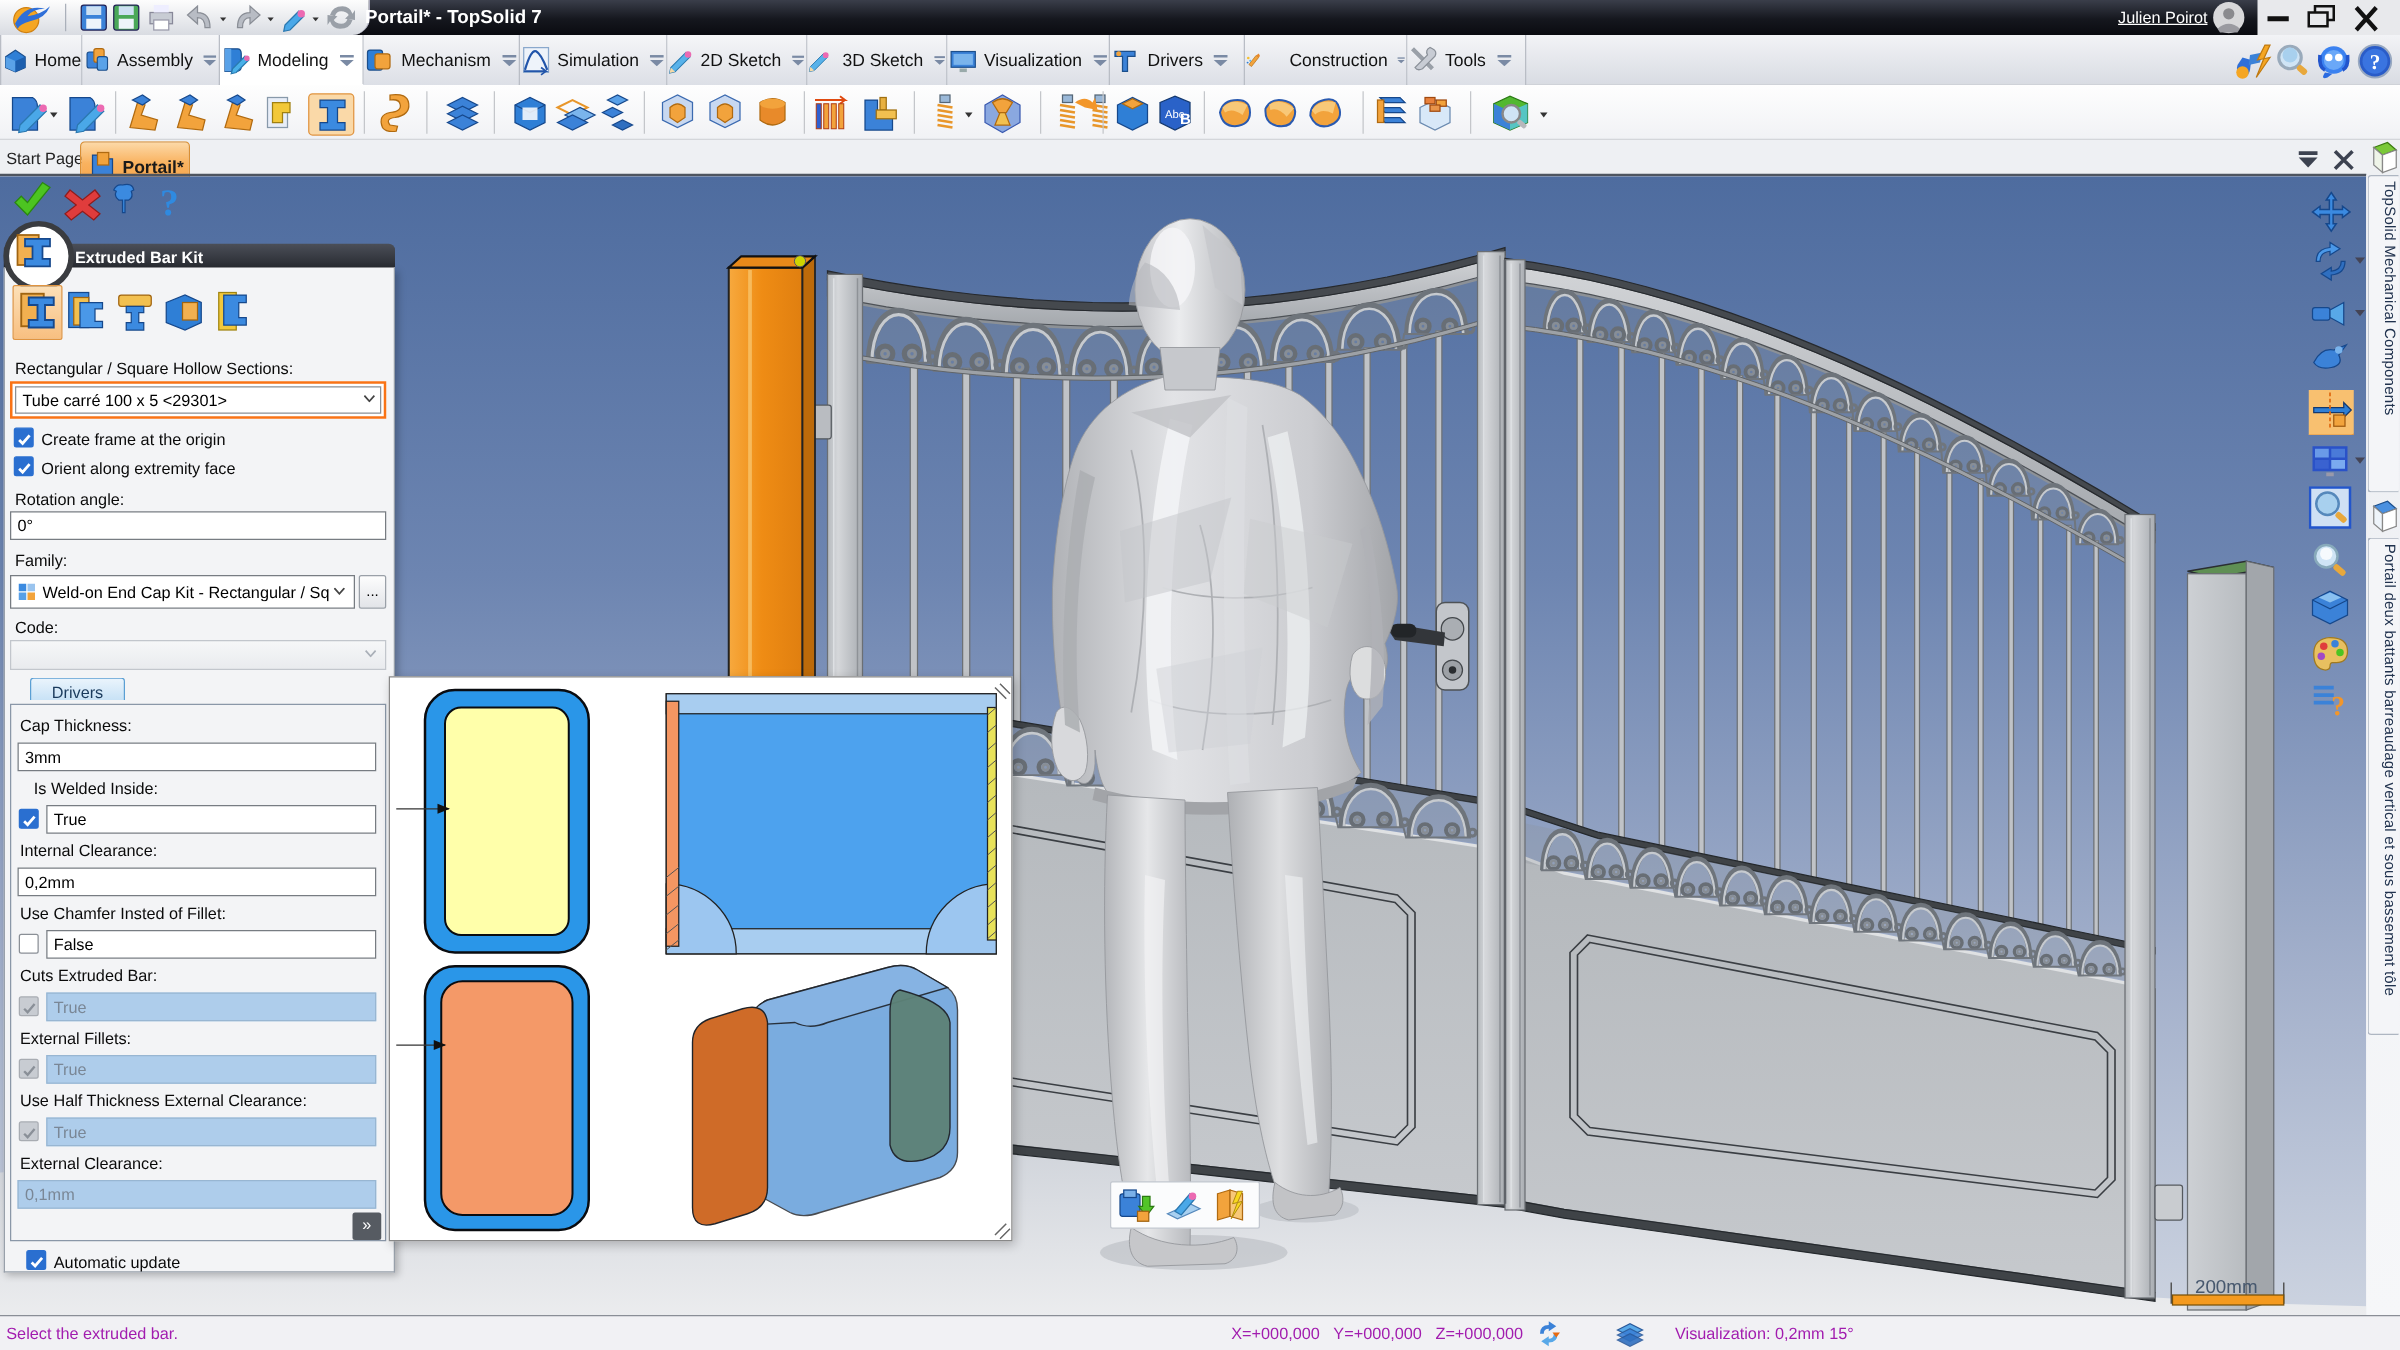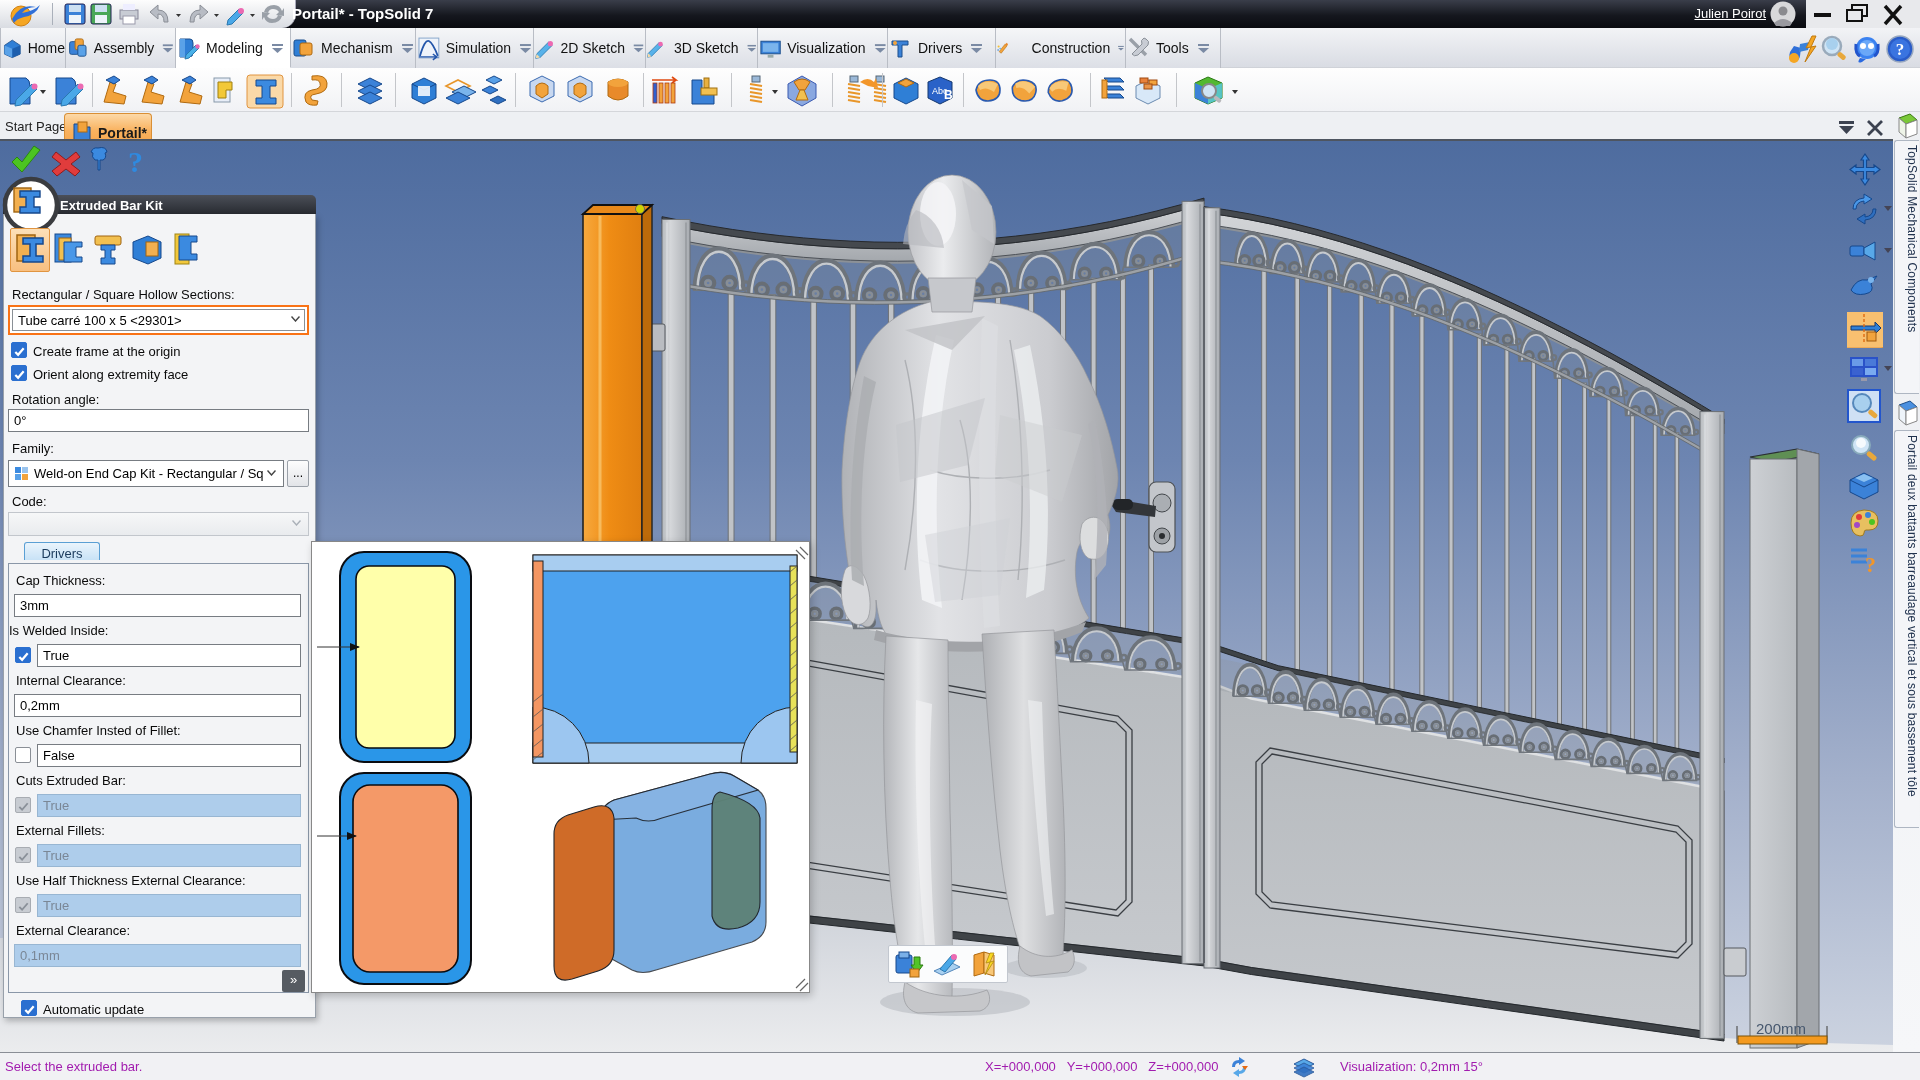--- a/index.html
+++ b/index.html
@@ -1087,21 +1087,21 @@
 <div class="plabel" style="left:12px;top:494px">Code:</div>
 <div class="abs" style="left:8px;top:512px;width:301px;height:24px;background:linear-gradient(#f6f7f8,#e9ebee);border:1px solid #c2c6cc">
     <svg class="combo-chev" viewBox="0 0 9 6">
       <path d="M0.5,0.5 L4.5,5 L8.5,0.5" fill="none" stroke="#aab0b8" stroke-width="1.4"></path>
     </svg>
   </div>
 <div class="abs" style="left:8px;top:563px;width:301px;height:430px;border:1px solid #8a97a8;background:#f3f4f6"></div>
 <div class="abs" style="left:24px;top:542px;width:76px;height:18px;background:linear-gradient(#eaf4fc,#c8e2f6);border:1px solid #5a9fd4;border-bottom:none;border-radius:3px 3px 0 0;font-size:13px;color:#1a3a5c;text-align:center;line-height:21px">Drivers</div>
 <div class="plabel" style="left:16px;top:573px">Cap Thickness:</div>
 <div class="pinput" style="left:14px;top:594px;width:287px;height:23px">3mm</div>
-<div class="plabel" style="left:9px;top:623px">Is Welded Inside:</div>
+<div class="plabel" style="left:27px;top:623px">Is Welded Inside:</div>
 <div class="cb on" style="left:15px;top:647px">
     <svg width="13" height="13" viewBox="0 0 14 14">
       <path d="M2.5,7.5 L5.5,10.5 L11.5,3.5" fill="none" stroke="#fff" stroke-width="2.4"></path>
     </svg>
   </div>
 <div class="pinput" style="left:37px;top:644px;width:264px;height:23px">True</div>
 <div class="plabel" style="left:16px;top:673px">Internal Clearance:</div>
 <div class="pinput" style="left:14px;top:694px;width:287px;height:23px">0,2mm</div>
 <div class="plabel" style="left:16px;top:723px">Use Chamfer Insted of Fillet:</div>
 <div class="cb off" style="left:15px;top:747px"></div>

